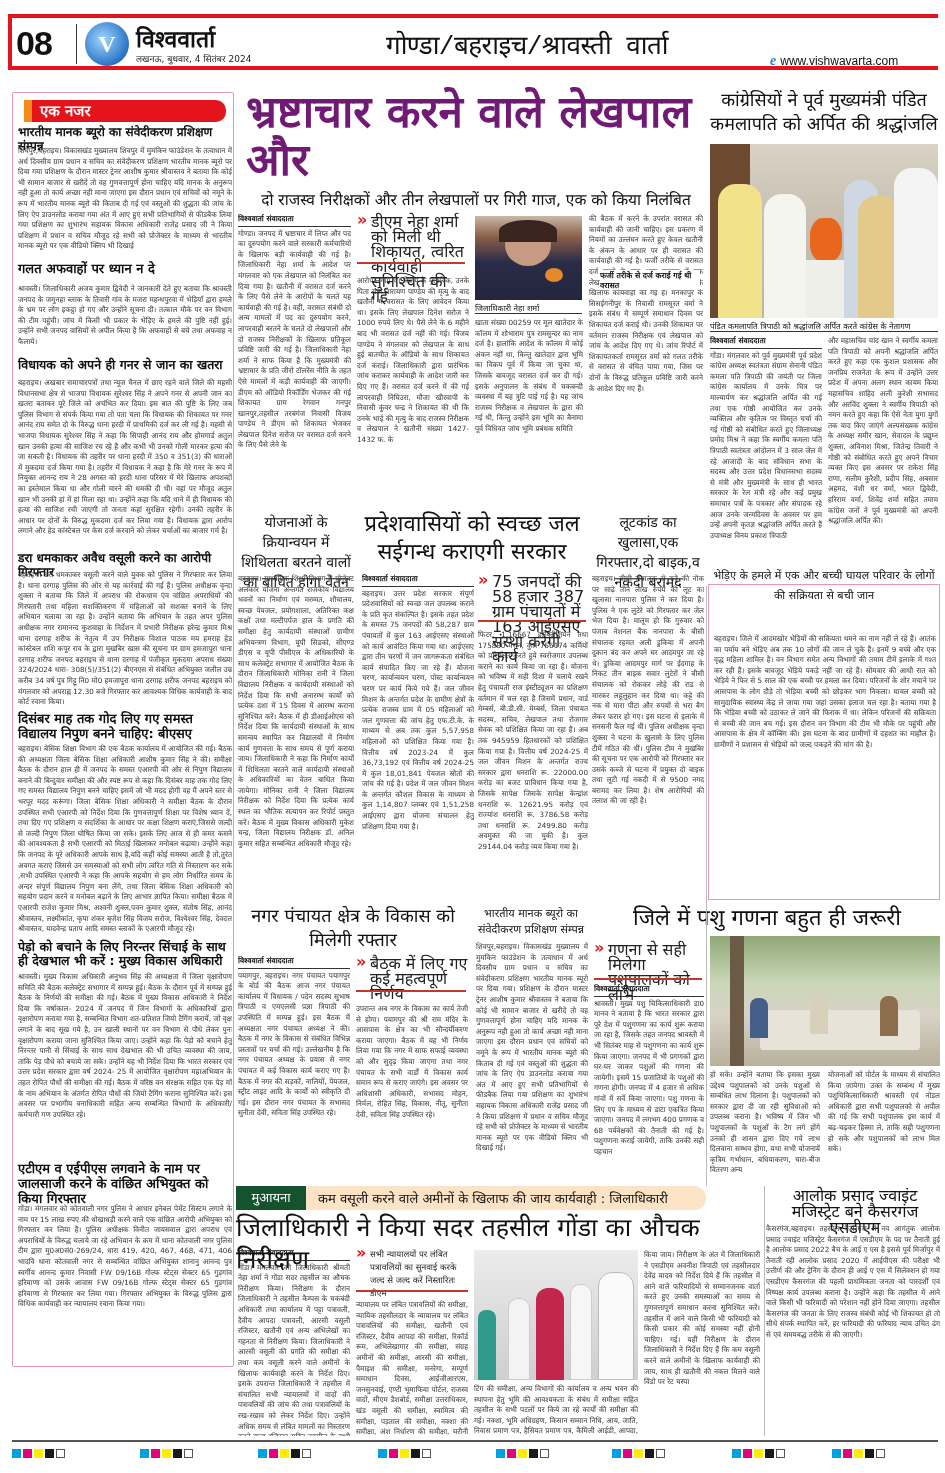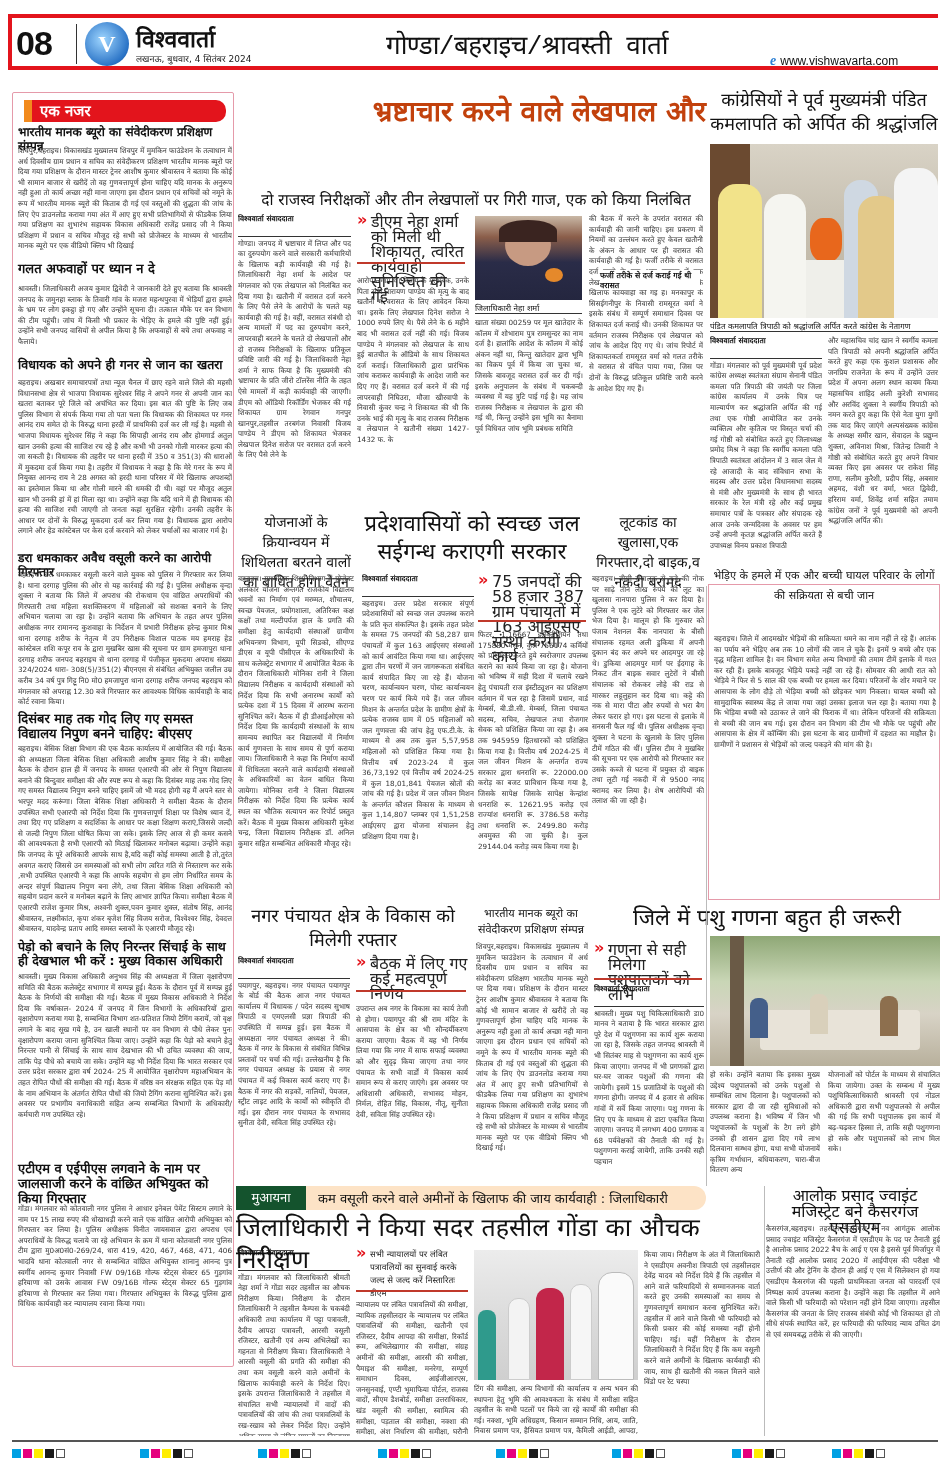--- a/index.html
+++ b/index.html
@@ -13,24 +13,24 @@
 .section-title{position:absolute;left:386px;top:26px;font-size:26px;color:#111;font-family:Liberation Mono, monospace;letter-spacing:-0.5px}
 .site{position:absolute;left:770px;top:53px;font-size:12px;color:#111;font-family:"Liberation Sans",sans-serif;display:flex;align-items:center;gap:4px}
 .ie{color:#2b7fd4;font-weight:bold;font-size:14px;font-family:"Liberation Serif",serif;font-style:italic}
 
 .leftbox{position:absolute;left:12px;top:92px;width:222px;height:1275px;border:1px solid #e59aaa;border-radius:2px}
 .eknajar{position:absolute;left:24px;top:100px;width:202px;height:22px;background:#e3141c;border-radius:0 10px 10px 0;border-left:8px solid #f28a1d}
 .eknajar span{color:#fff;font-weight:bold;font-size:15px;padding-left:8px;line-height:22px}
 .lh{position:absolute;left:18px;font-weight:bold;color:#111;line-height:1.15;width:214px}
 .lp{position:absolute;left:18px;width:214px;font-size:7.2px;line-height:10.6px;color:#333;text-align:justify;overflow:hidden}
 
-.headline{position:absolute;left:246px;top:88px;width:460px;font-size:28px;font-weight:bold;line-height:48px;text-align:right;color:#c2410c}
+.headline{position:absolute;left:246px;top:88px;width:460px;font-size:44px;font-weight:bold;line-height:48px;text-align:left;color:#701a75}
 .subhead{position:absolute;left:242px;top:188px;width:468px;font-size:15.5px;text-align:center;color:#111}
 .col{position:absolute;font-size:7.2px;line-height:10.6px;color:#333;text-align:justify;overflow:hidden}
-.byline{font-weight:bold;font-size:7.5px;color:#111;border-bottom:1px solid #333;padding-bottom:11px;margin-bottom:2px;display:block}
+.byline{font-weight:bold;font-size:7.5px;color:#111;border-bottom:1px solid #333;padding-bottom:1px;margin-bottom:2px;display:block}
 .pull{position:absolute;font-size:16px;line-height:15px;color:#222;padding-left:14px}
 .pull::before{content:"»";position:absolute;left:0;top:-2px;color:#e3141c;font-size:16px;font-weight:bold}
 .pull-rule{position:absolute;height:2px;background:#c0392b}
 .photo{position:absolute;overflow:hidden}
 .caption{position:absolute;font-size:8px;color:#111;border-bottom:1px solid #333}
 .h2{position:absolute;text-align:center;color:#111;line-height:1.25}
 .rightbox{position:absolute;border:1px solid #e59aaa}
 .strip{position:absolute;left:236px;top:1186px;width:470px;height:24px;background:#fde3c6;border-radius:0 12px 12px 0}
 .strip-tag{position:absolute;left:236px;top:1186px;width:70px;height:24px;background:#14532d;color:#fff;font-size:13px;line-height:24px;text-align:center}
 .strip-text{position:absolute;left:318px;top:1189px;font-size:13px;color:#111}

